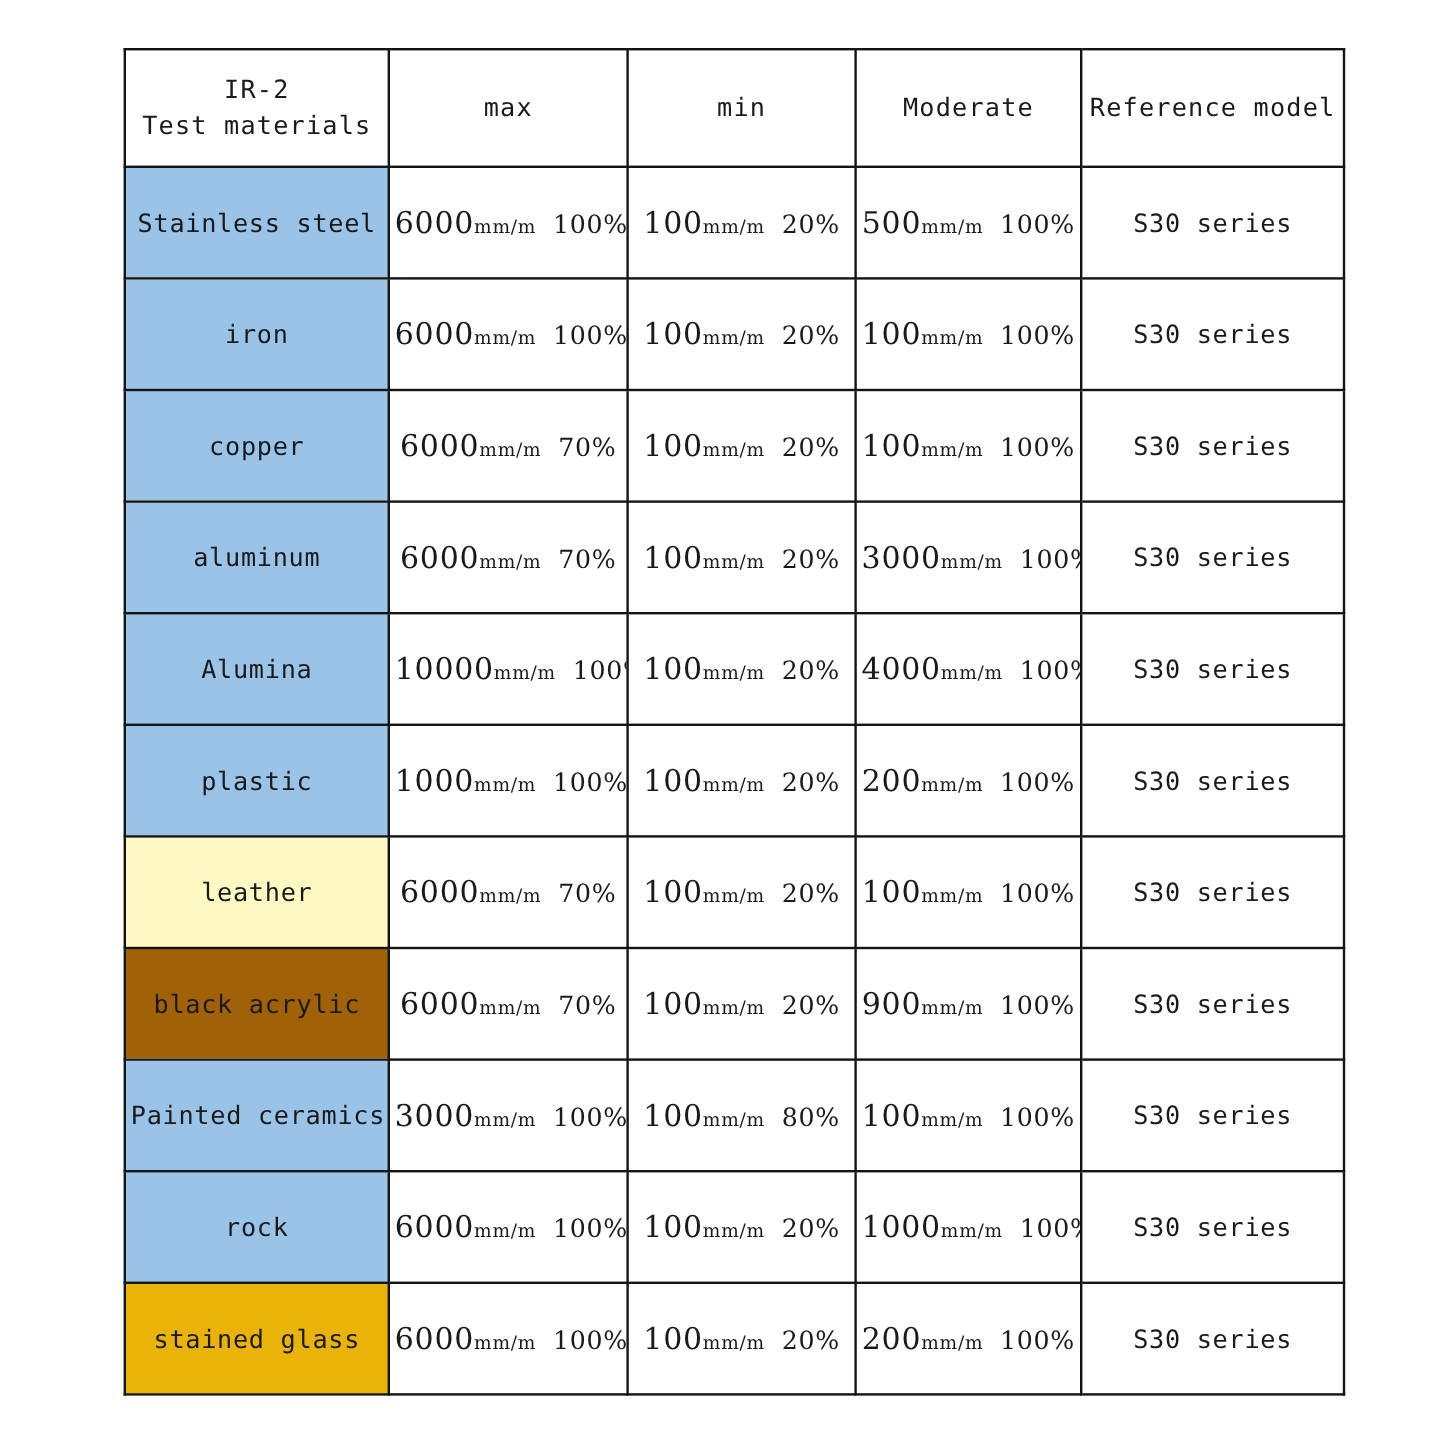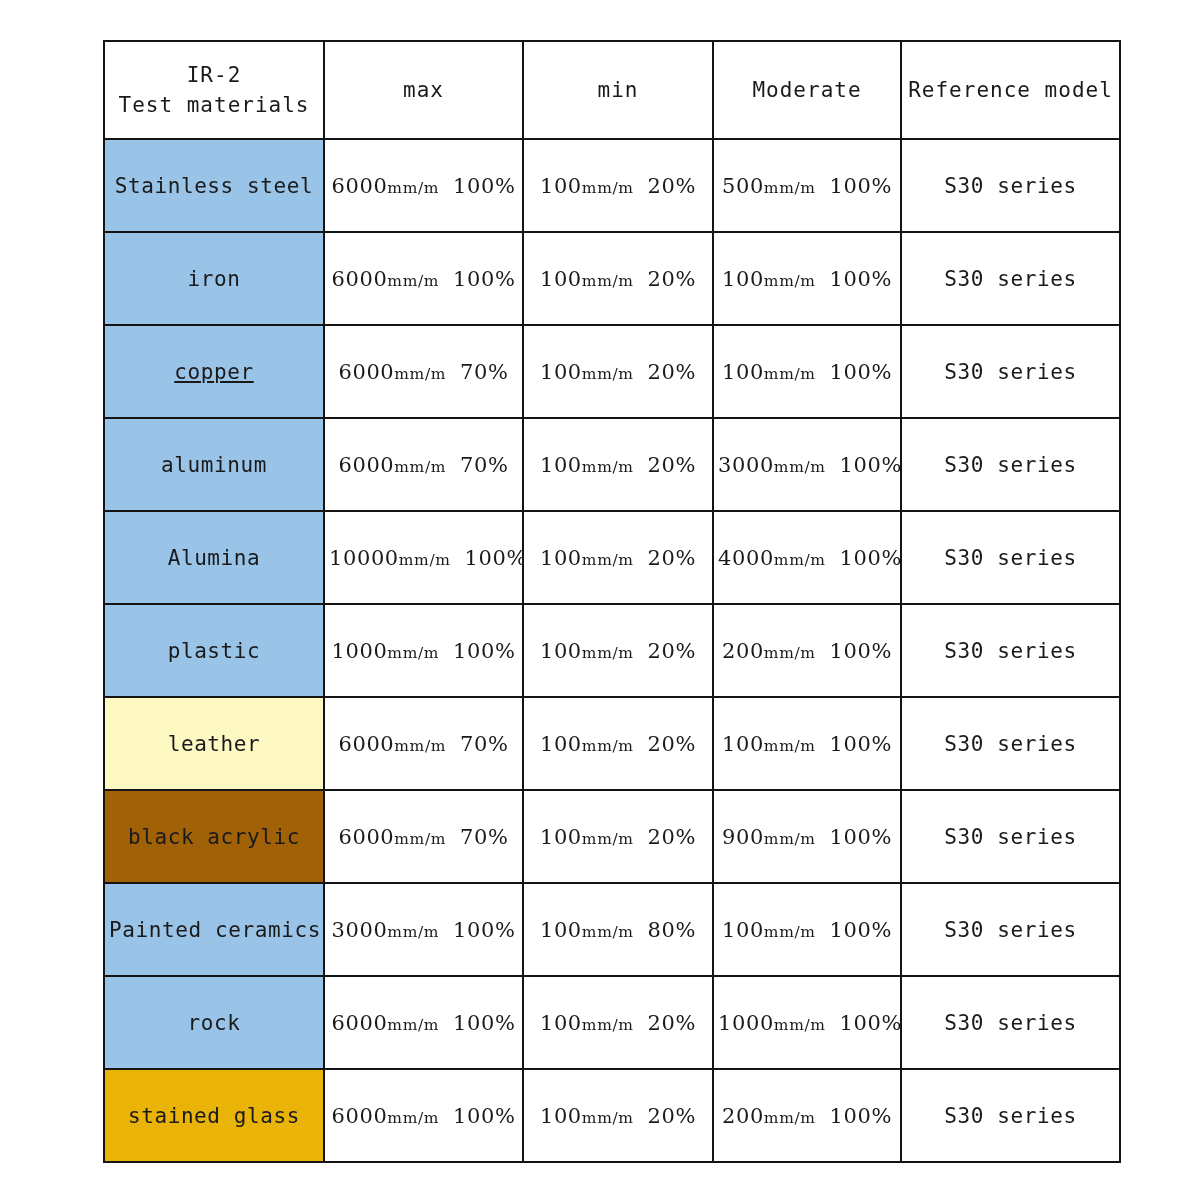--- a/index.html
+++ b/index.html
@@ -78,21 +78,21 @@
     letter-spacing: 1.1px;
     margin-left: 23px;
   }
 
   td.value-cell {
     font-family: "DejaVu Serif", "Liberation Serif", serif;
     font-size: 21px;
     letter-spacing: 0px;
   }
   td.value-cell .vnum {
-    font-size: 21px;
+    font-size: 25px;
   }
   td.value-cell .vunit {
     font-size: 15.5px;
   }
   td.value-cell .vpct {
     font-size: 21px;
     margin-left: 14px;
   }
   td.value-cell .vwrap {
     display: inline-block;
@@ -148,21 +148,21 @@
           <td class="ref-cell" style="border-color: rgb(20, 20, 20);">S30 series</td>
         </tr>
         <tr class="data-row">
           <td class="material-cell" style="background: rgb(154, 195, 232); border-color: rgb(20, 20, 20);">iron</td>
           <td class="value-cell" style="border-color: rgb(20, 20, 20);"><span class="vwrap"><span class="vnum">6000</span><span class="vunit">mm/m</span><span class="vpct">100%</span></span></td>
           <td class="value-cell" style="border-color: rgb(20, 20, 20);"><span class="vwrap"><span class="vnum">100</span><span class="vunit">mm/m</span><span class="vpct">20%</span></span></td>
           <td class="value-cell" style="border-color: rgb(20, 20, 20);"><span class="vwrap"><span class="vnum">100</span><span class="vunit">mm/m</span><span class="vpct">100%</span></span></td>
           <td class="ref-cell" style="border-color: rgb(20, 20, 20);">S30 series</td>
         </tr>
         <tr class="data-row">
-          <td class="material-cell" style="background: rgb(154, 195, 232); border-color: rgb(20, 20, 20); text-decoration: underline;">copper</td>
+          <td class="material-cell" style="background: rgb(154, 195, 232); border-color: rgb(20, 20, 20);">copper</td>
           <td class="value-cell" style="border-color: rgb(20, 20, 20);"><span class="vwrap"><span class="vnum">6000</span><span class="vunit">mm/m</span><span class="vpct">70%</span></span></td>
           <td class="value-cell" style="border-color: rgb(20, 20, 20);"><span class="vwrap"><span class="vnum">100</span><span class="vunit">mm/m</span><span class="vpct">20%</span></span></td>
           <td class="value-cell" style="border-color: rgb(20, 20, 20);"><span class="vwrap"><span class="vnum">100</span><span class="vunit">mm/m</span><span class="vpct">100%</span></span></td>
           <td class="ref-cell" style="border-color: rgb(20, 20, 20);">S30 series</td>
         </tr>
         <tr class="data-row">
           <td class="material-cell" style="background: rgb(154, 195, 232); border-color: rgb(20, 20, 20);">aluminum</td>
           <td class="value-cell" style="border-color: rgb(20, 20, 20);"><span class="vwrap"><span class="vnum">6000</span><span class="vunit">mm/m</span><span class="vpct">70%</span></span></td>
           <td class="value-cell" style="border-color: rgb(20, 20, 20);"><span class="vwrap"><span class="vnum">100</span><span class="vunit">mm/m</span><span class="vpct">20%</span></span></td>
           <td class="value-cell" style="border-color: rgb(20, 20, 20);"><span class="vwrap"><span class="vnum">3000</span><span class="vunit">mm/m</span><span class="vpct">100%</span></span></td>

